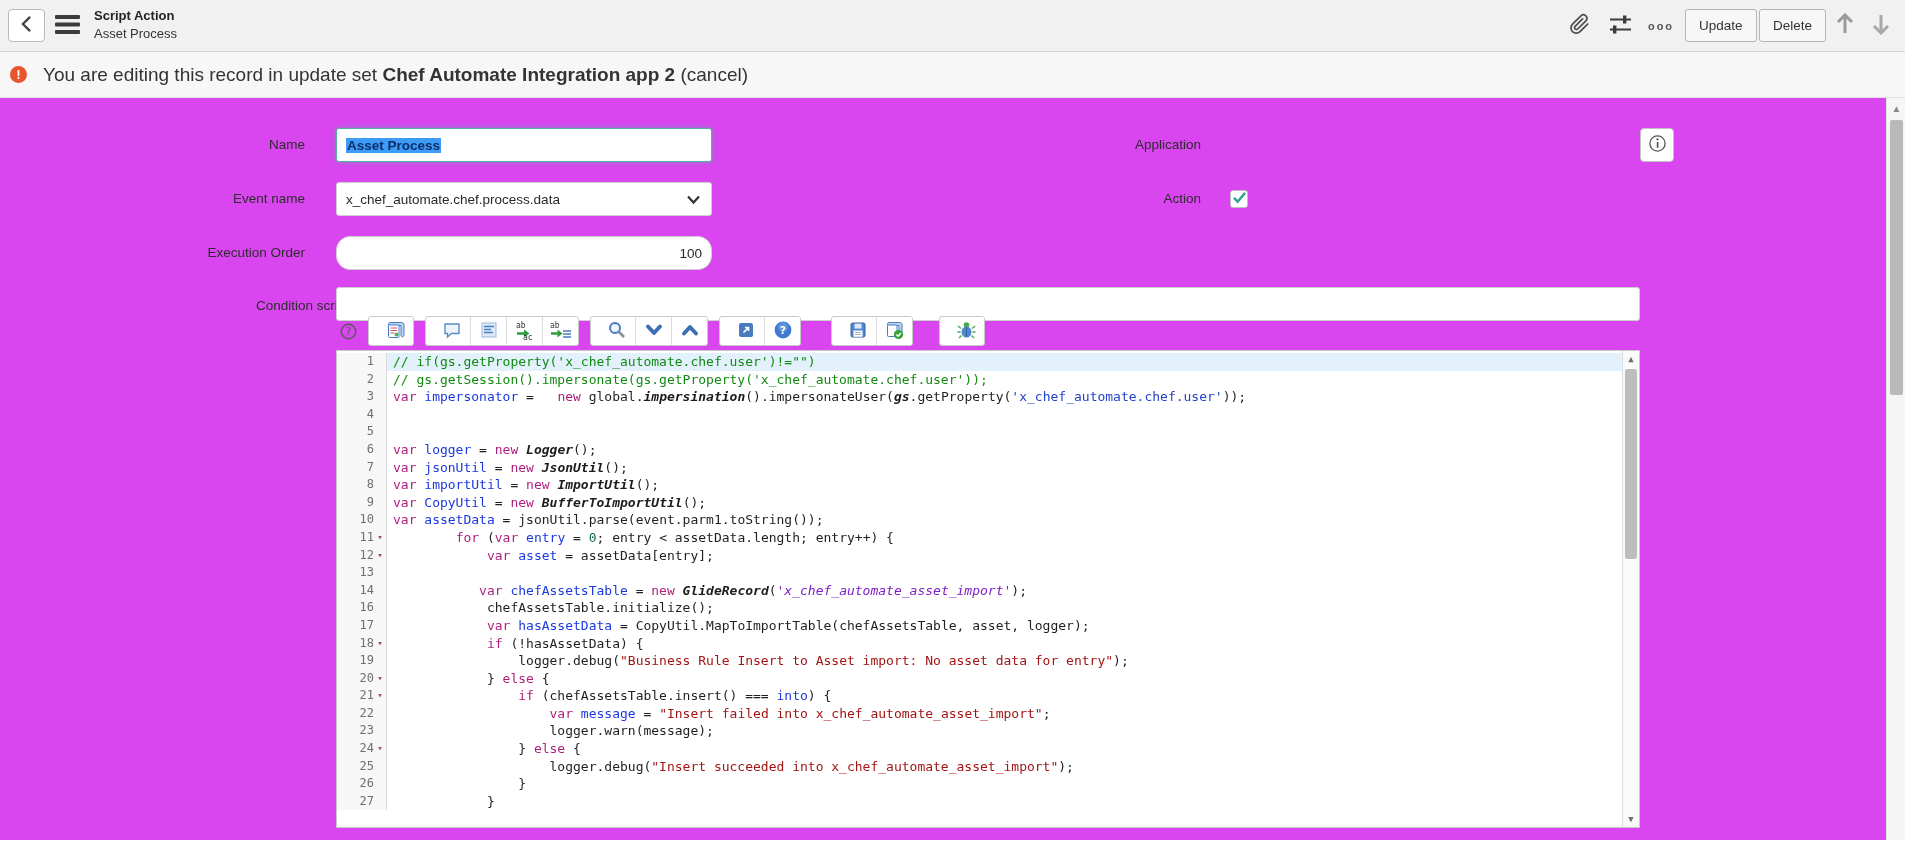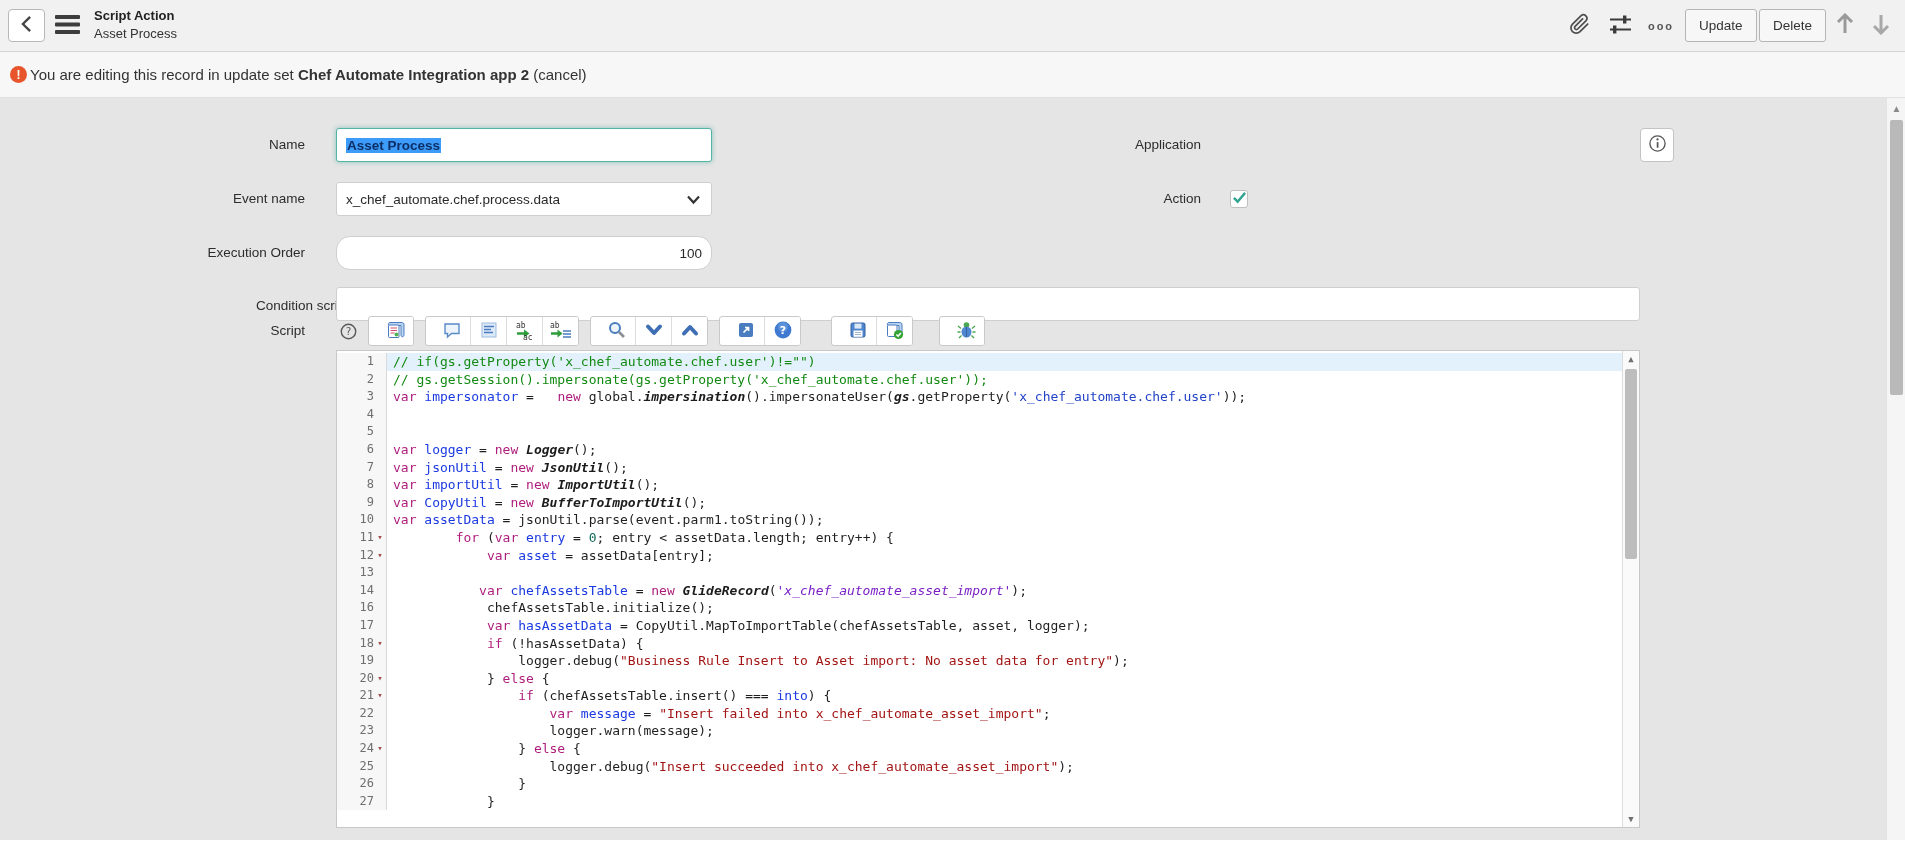--- a/index.html
+++ b/index.html
@@ -1,33 +1,33 @@
 <!DOCTYPE html>
 <html style="--focus: #53b4a5; --sel-bg: #3d9bfa; --sel-fg: #0d2f66; --banner-icon: #e8552c; --check: #33a392; --hl-line: #e3f1fc; --cmt: #128a12; --kw: #ae1e7c; --vr: #1a39e0; --cls: #1c1c1c; --dq: #a31515; --sq: #2242c8; --tbl: #7a1fc5; --num: #11695a; --atom: #1a39e0;"><head>
 <meta charset="utf-8">
 <style>
   html,body{margin:0;padding:0;background:#fff;}
   body{font-family:"Liberation Sans","DejaVu Sans",sans-serif;width:1905px;height:865px;overflow:hidden;}
-  .app{position:relative;width:1905px;height:840px;background:#e5e5e5;overflow:hidden;}
+  .app{position:relative;width:1905px;height:840px;background:#d946ef;overflow:hidden;}
 
   
   .topbar{position:absolute;left:0;top:0;width:1905px;height:52px;background:#f1f1f1;border-bottom:1px solid #d4d4d4;box-sizing:border-box;}
   .back-btn{position:absolute;left:8px;top:9px;width:37px;height:33px;background:#fff;border:1px solid #b8b8b8;border-radius:4px;box-sizing:border-box;display:flex;align-items:center;justify-content:center;cursor:pointer;}
   .hamburger{position:absolute;left:54px;top:15px;width:26px;height:22px;display:flex;align-items:center;justify-content:center;cursor:pointer;}
   .titleblock{position:absolute;left:94px;top:7px;}
   .title{font-size:13px;font-weight:bold;color:#222;line-height:18px;}
   .subtitle{font-size:13px;color:#333;line-height:17px;}
   .hdr-icon{position:absolute;top:13px;width:26px;height:26px;display:flex;align-items:center;justify-content:center;cursor:pointer;}
   .hdr-btn{position:absolute;top:9px;height:33px;background:#f7f7f7;border:1px solid #b5b5b5;border-radius:3px;box-sizing:border-box;font-size:13.5px;color:#333;padding:0 13px;display:flex;align-items:center;cursor:pointer;font-family:inherit;}
   .dots{font-size:11px;letter-spacing:2px;color:#555;font-weight:bold;}
 
   
   .banner{position:absolute;left:0;top:52px;width:1905px;height:46px;background:#f7f7f7;border-bottom:1px solid #e2e2e2;box-sizing:border-box;display:flex;align-items:center;}
   .banner-icon{width:17px;height:17px;border-radius:50%;background:var(--banner-icon,#e8552c);color:#fff;font-weight:bold;font-size:12px;display:flex;align-items:center;justify-content:center;margin-left:10px;flex:0 0 auto;}
-  .banner-text{font-size:15px;color:#333;margin-left:3px;}
+  .banner-text{font-size:19px;color:#333;margin-left:16px;}
   .banner-text b{font-weight:bold;}
   .banner-cancel{color:#333;text-decoration:none;cursor:pointer;}
 
   
   .flabel{position:absolute;left:0;width:305px;text-align:right;font-size:13.5px;color:#2d2d2d;height:34px;line-height:34px;}
   .flabel.right-col{left:896px;width:305px;}
   .input{position:absolute;background:#fff;border:1px solid #cfcfcf;border-radius:3px;box-sizing:border-box;font-size:13.5px;color:#292929;display:flex;align-items:center;padding:0 9px;}
   .input.focused{border:1px solid var(--focus,#53b4a5);box-shadow:0 0 5px rgba(83,180,165,.65);}
   .sel{background:var(--sel-bg,#3d9bfa);color:var(--sel-fg,#0d2f66);font-weight:bold;padding:0 1px;}
   .select-chevron{position:absolute;right:10px;top:10px;}
@@ -175,21 +175,20 @@
         </svg></span>
     </div>
 
   <div class="flabel right-col" style="top:182px;">Action</div>
   <div class="checkbox">
       <span><svg width="15" height="13" viewBox="0 0 16 14">
           <path d="M2 7.5 L6 11.5 L14 2" fill="none" stroke="var(--check,#33a392)" stroke-width="2.6"></path>
         </svg></span>
     </div>
 
-  <div class="flabel" style="top:314px;">Script</div>
   <div class="sc-toolbar">
     <span class="tb-help">
         <svg width="19" height="19" viewBox="0 0 20 20">
           <circle cx="10" cy="10" r="7.6" fill="none" stroke="#5a5a5a" stroke-width="1.5"></circle>
           <text x="10" y="14" font-size="11" text-anchor="middle" fill="#5a5a5a" font-family="DejaVu Sans">?</text>
         </svg>
       </span>
     <div class="tb-groups" id="tb-groups">
         <div class="btn-group">
           <button class="tb-btn">

